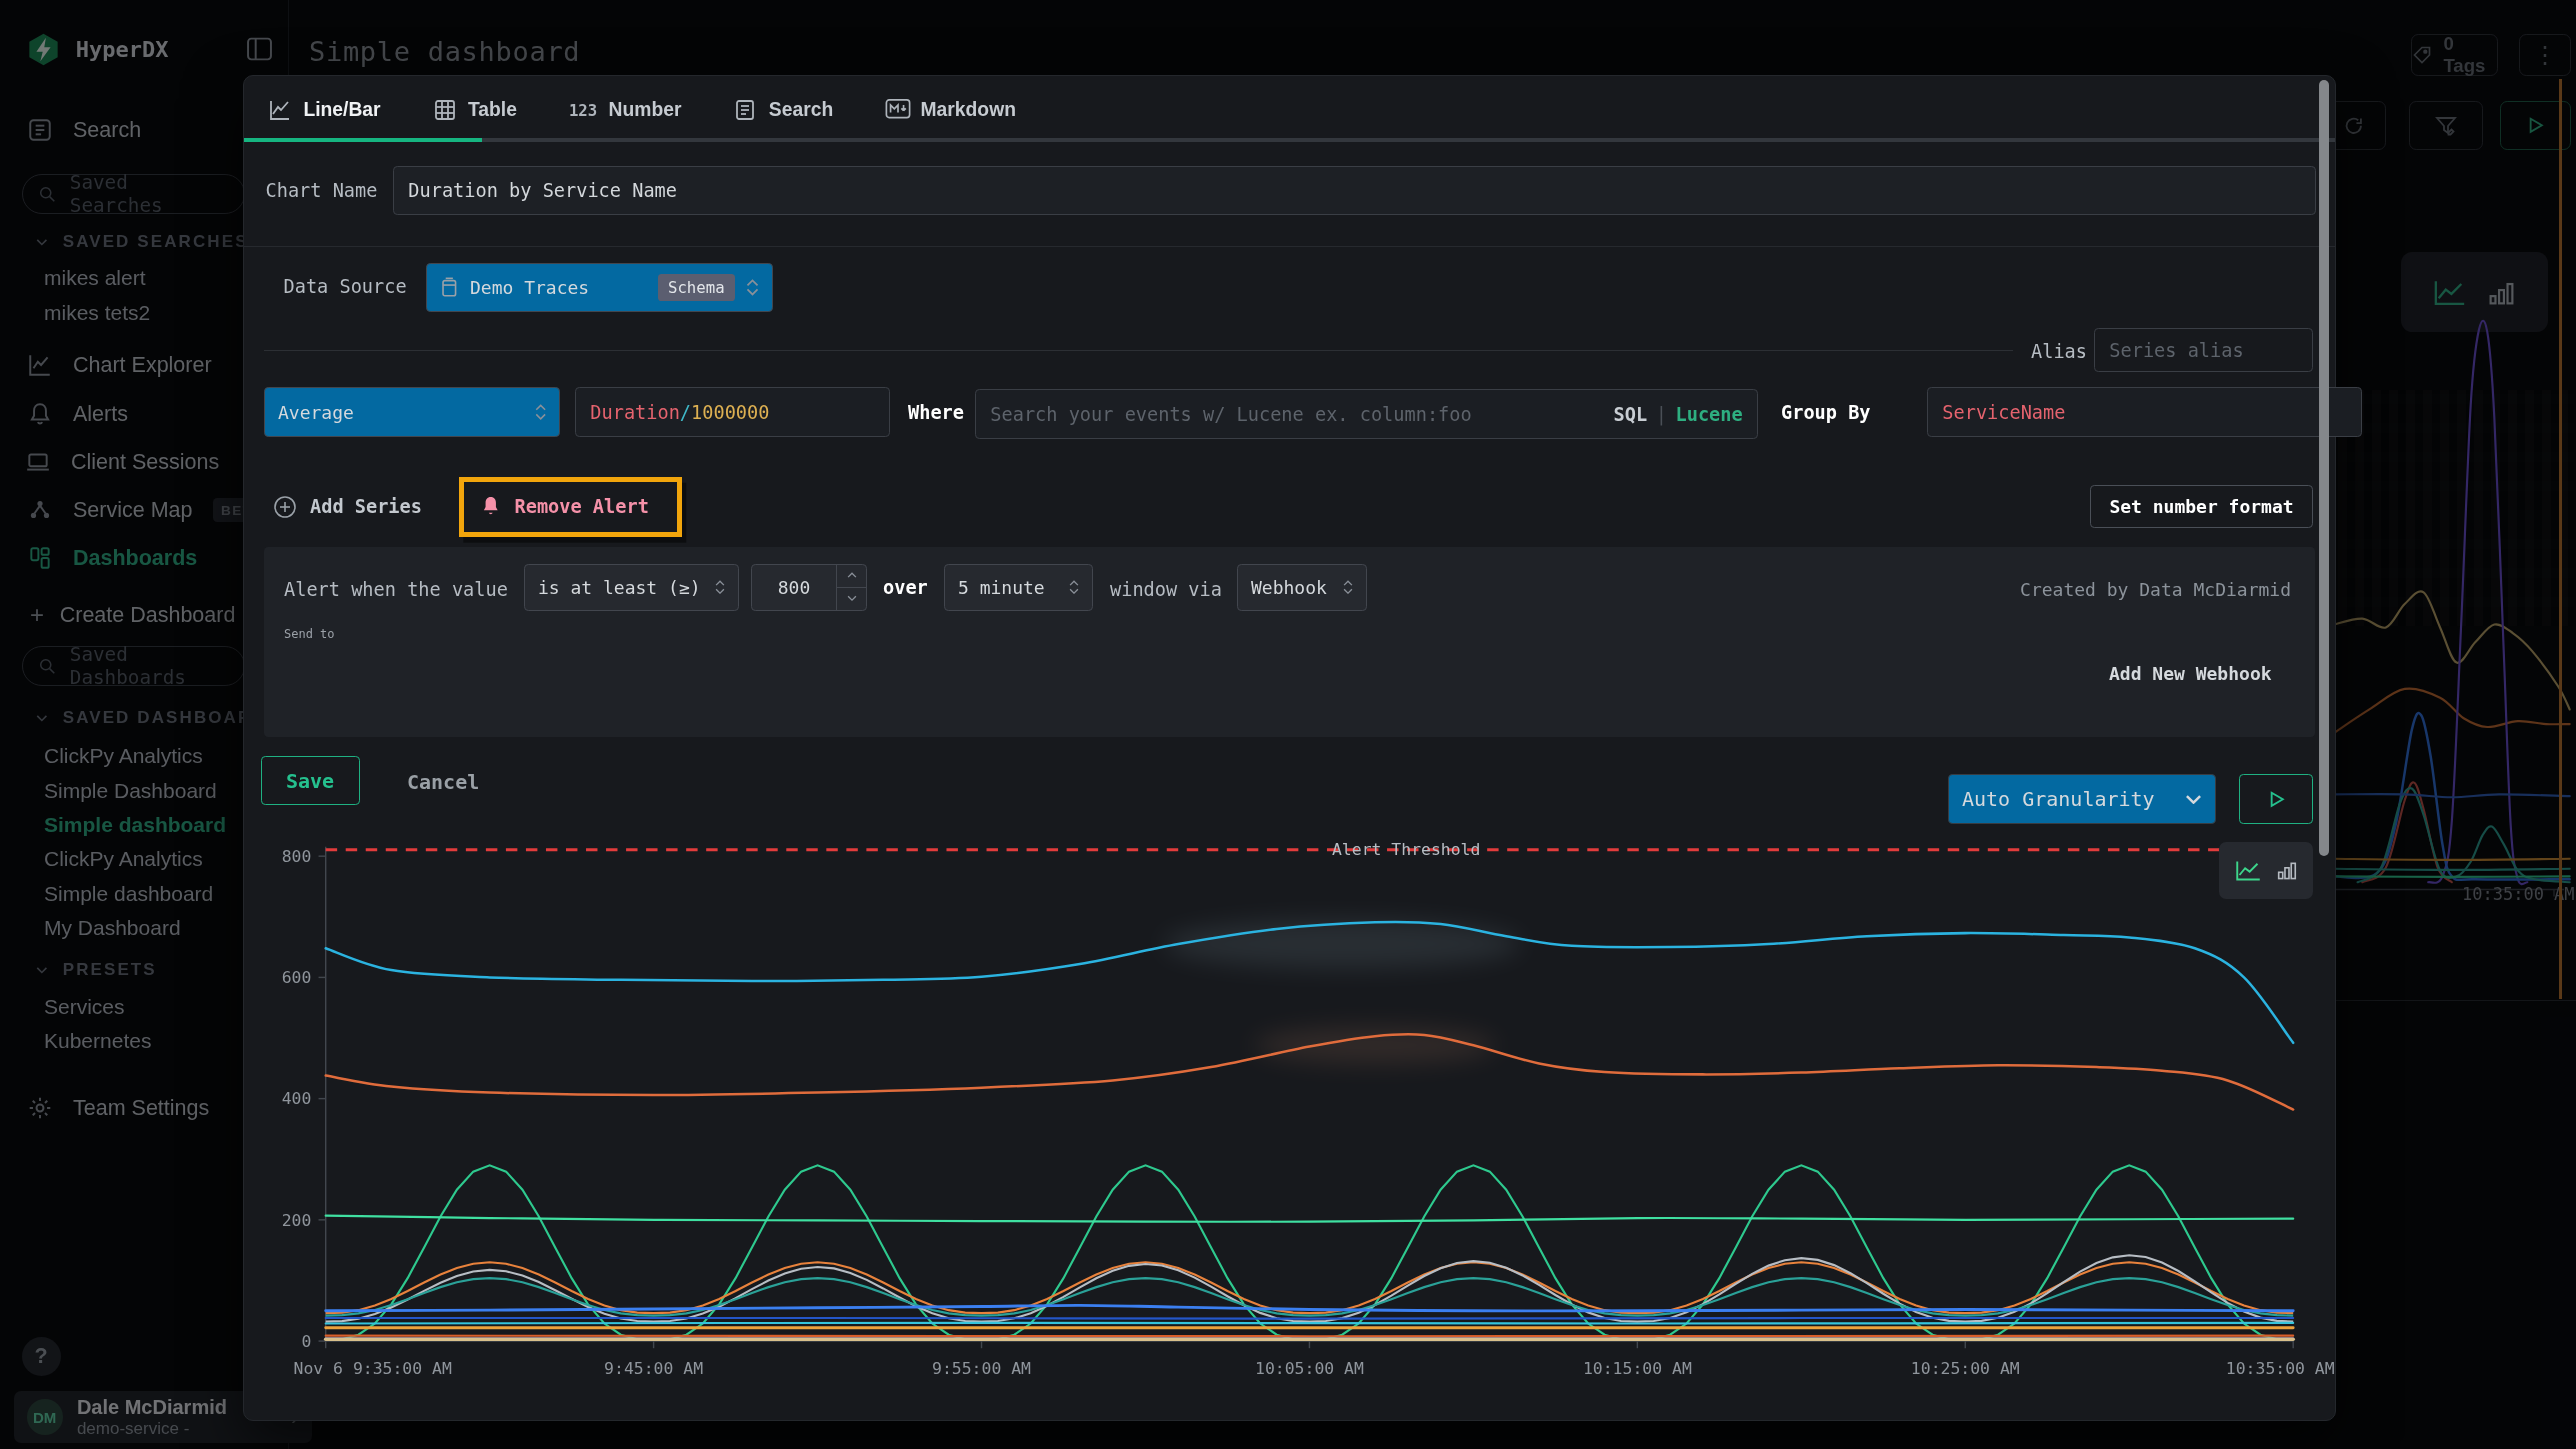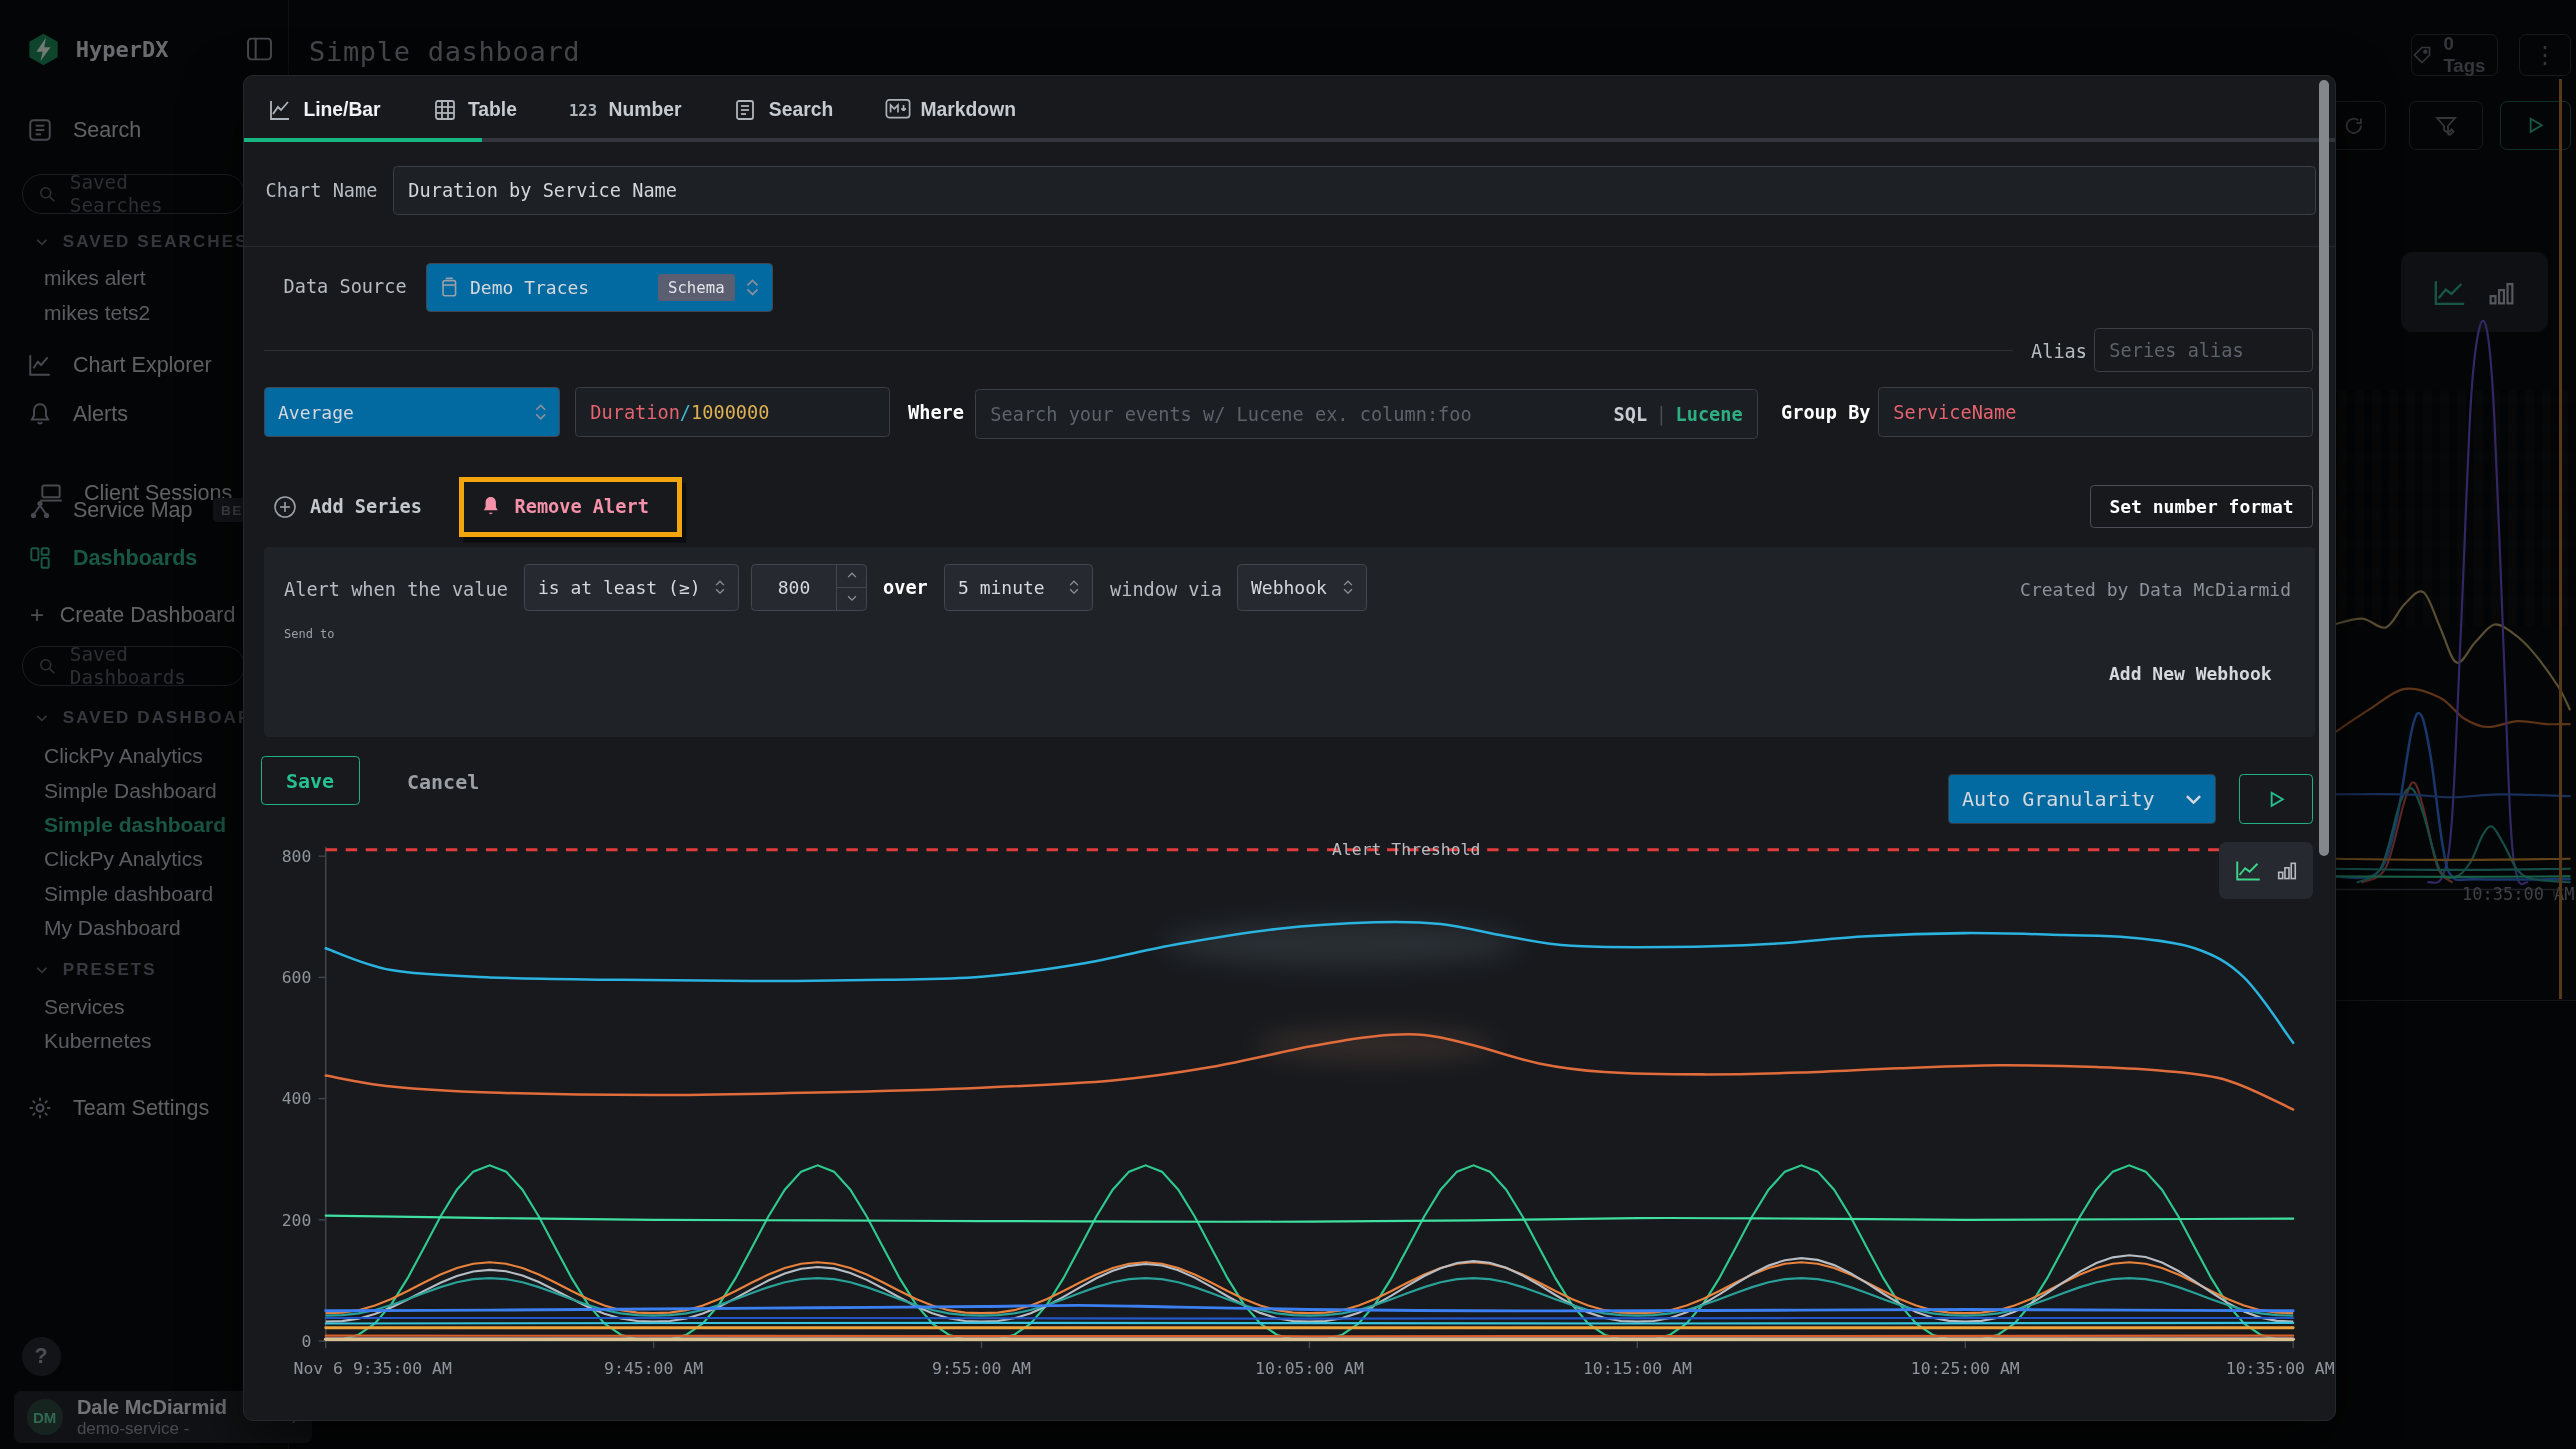--- a/index.html
+++ b/index.html
@@ -149,21 +149,21 @@
   </div>
   <div class="abs side-item" style="left:27px;top:401px;">
     <span class="ic">
         <svg viewBox="0 0 24 24" width="26" height="26" fill="none" stroke="currentColor" stroke-width="1.8">
           <path d="M12 3c-3.5 0-5.5 2.5-5.5 6v4.5L4.5 17h15l-2-3.5V9c0-3.5-2-6-5.5-6z"></path>
           <path d="M10 19.5a2.2 2.2 0 0 0 4 0"></path>
         </svg>
       </span>
     <span>Alerts</span>
   </div>
-  <div class="abs side-item" style="left:38px;top:449px;margin-top:31px;">
+  <div class="abs side-item" style="left:25px;top:449px;">
     <span class="ic">
         <svg viewBox="0 0 24 24" width="26" height="26" fill="none" stroke="currentColor" stroke-width="1.8">
           <rect x="4" y="5" width="16" height="11" rx="1.5"></rect>
           <line x1="2" y1="19" x2="22" y2="19"></line>
         </svg>
       </span>
     <span>Client Sessions</span>
   </div>
   <div class="abs side-item" style="left:27px;top:497px;">
     <span class="ic">
@@ -394,21 +394,21 @@
       <span style="color:#ddb052;">1000000</span>
   </div>
   <div class="abs mono wlbl" style="left:664px;top:326px;">Where</div>
   <div class="abs inp mono" style="left:731px;top:313px;width:783px;height:50px;">
     <span class="ph grow">Search your events w/ Lucene ex. column:foo</span>
     <span style="color:#c8cdd3;font-weight:700;">SQL</span>
     <span style="color:#4a4f56;padding:0 8.6px;">|</span>
     <span style="color:#2eaf81;font-weight:700;">Lucene</span>
   </div>
   <div class="abs mono wlbl" style="left:1537px;top:326px;">Group By</div>
-  <div class="abs inp mono" style="left:1634px;top:311px;width:435px;height:50px;">
+  <div class="abs inp mono" style="left:1683px;top:311px;width:435px;height:50px;">
     <span style="color:#e5636e;">ServiceName</span>
   </div>
 
   <div class="abs flex mono" style="left:29px;top:409px;height:43px;gap:13px;color:#c3c8ce;font-size:18.6px;font-weight:600;">
     <span>
         <svg width="24" height="24" viewBox="0 0 24 24" fill="none" stroke="#9aa1a8" stroke-width="1.6">
           <circle cx="12" cy="12" r="10"></circle>
           <line x1="12" y1="7" x2="12" y2="17"></line>
           <line x1="7" y1="12" x2="17" y2="12"></line>
         </svg>

